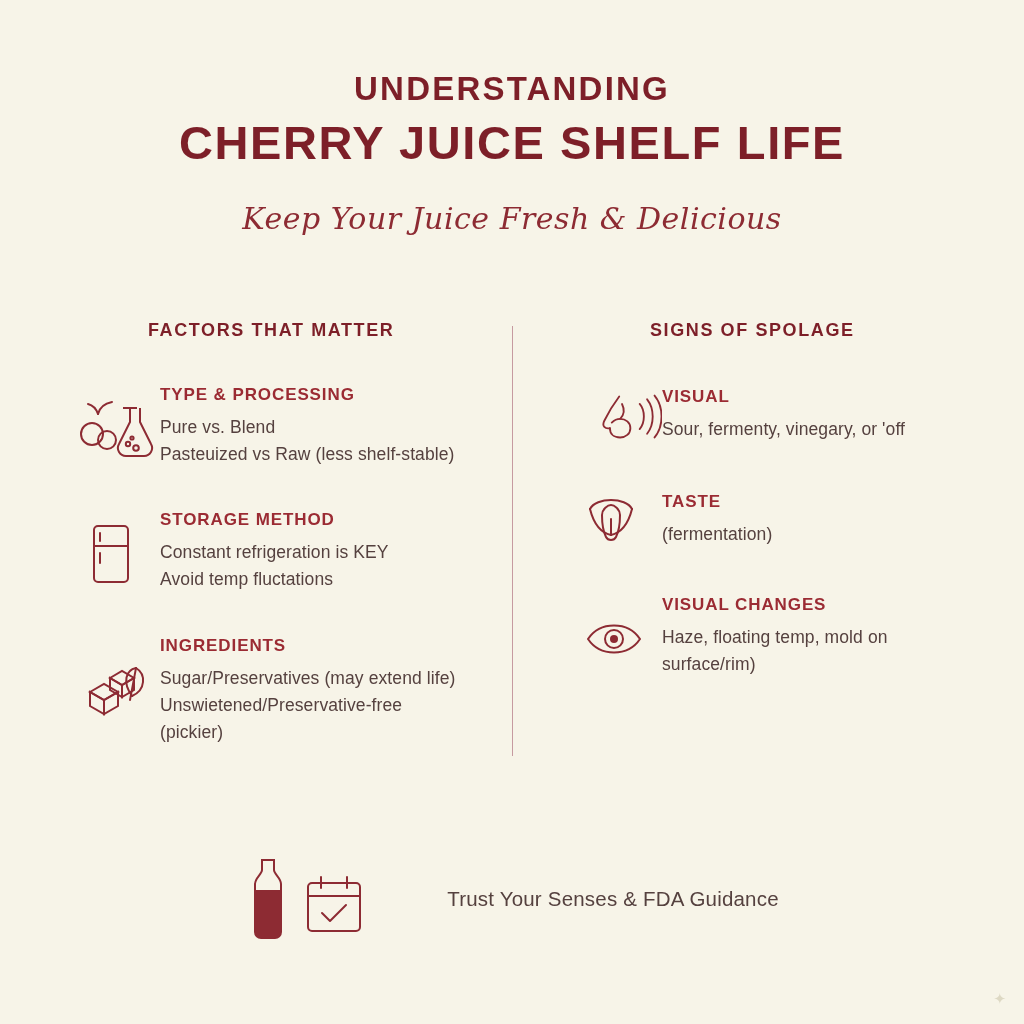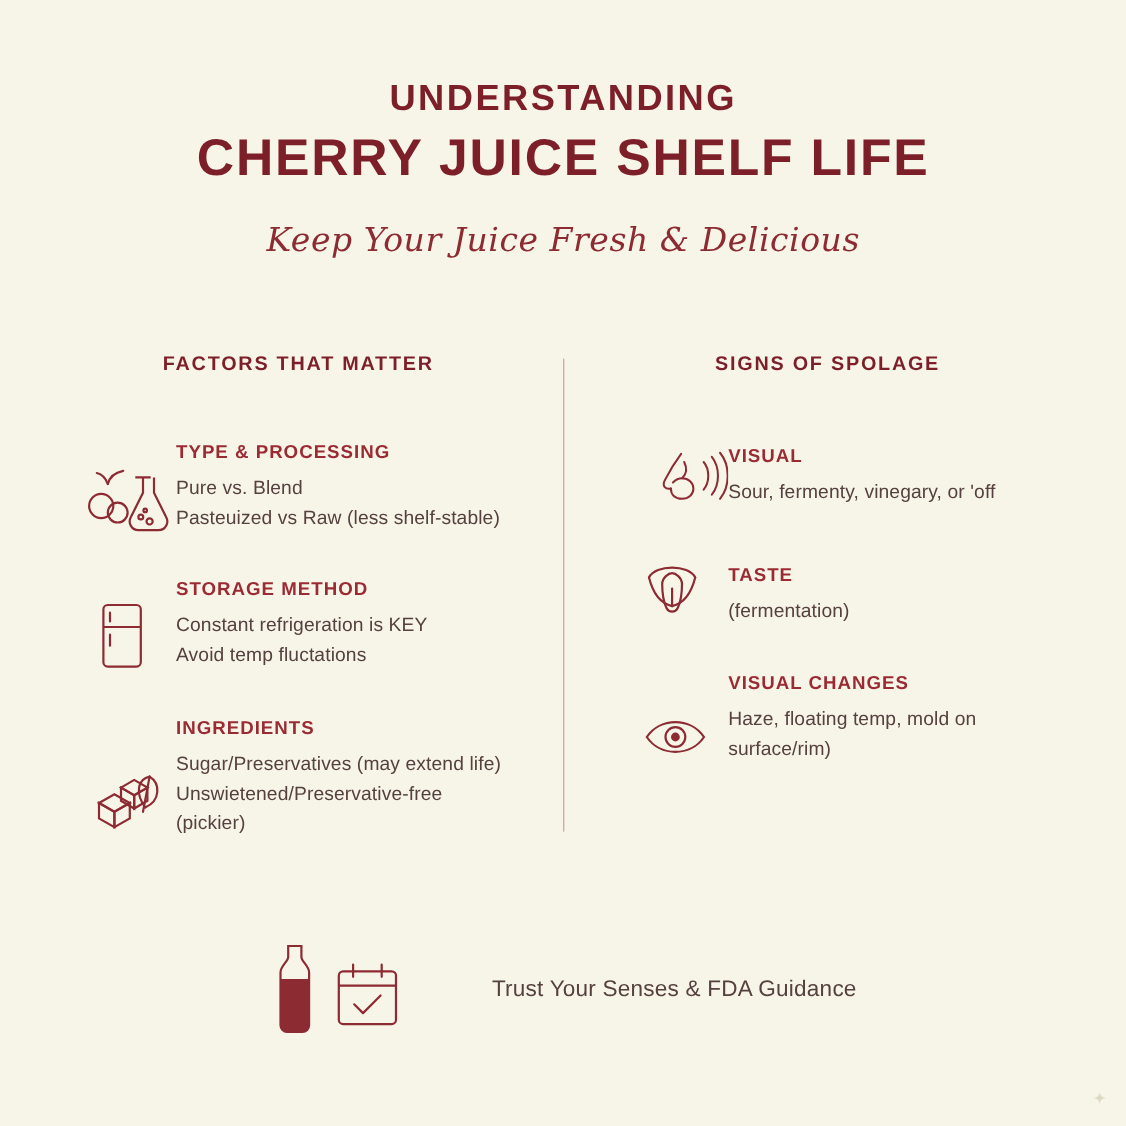--- a/index.html
+++ b/index.html
@@ -69,37 +69,37 @@
   }
   .col-right {
     padding-left: 70px;
     padding-right: 30px;
   }
   .col-heading {
     font-size: 18px;
     font-weight: bold;
     letter-spacing: 1.6px;
     color: #7d1f28;
-    margin-bottom: 60px;
+    margin-bottom: 44px;
   }
   .col-left .col-heading { padding-left: 68px; }
   .col-right .col-heading { padding-left: 68px; }
 
   .divider {
     position: absolute;
     left: 512px;
     top: 6px;
     width: 1px;
     height: 430px;
     background: #c69aa0;
   }
 
   .item {
     display: flex;
-    align-items: flex-end;
+    align-items: center;
     margin-bottom: 42px;
   }
   .item-icon {
     width: 80px;
     min-width: 80px;
     padding-top: 4px;
     display: flex;
     justify-content: flex-start;
     align-items: flex-start;
   }

